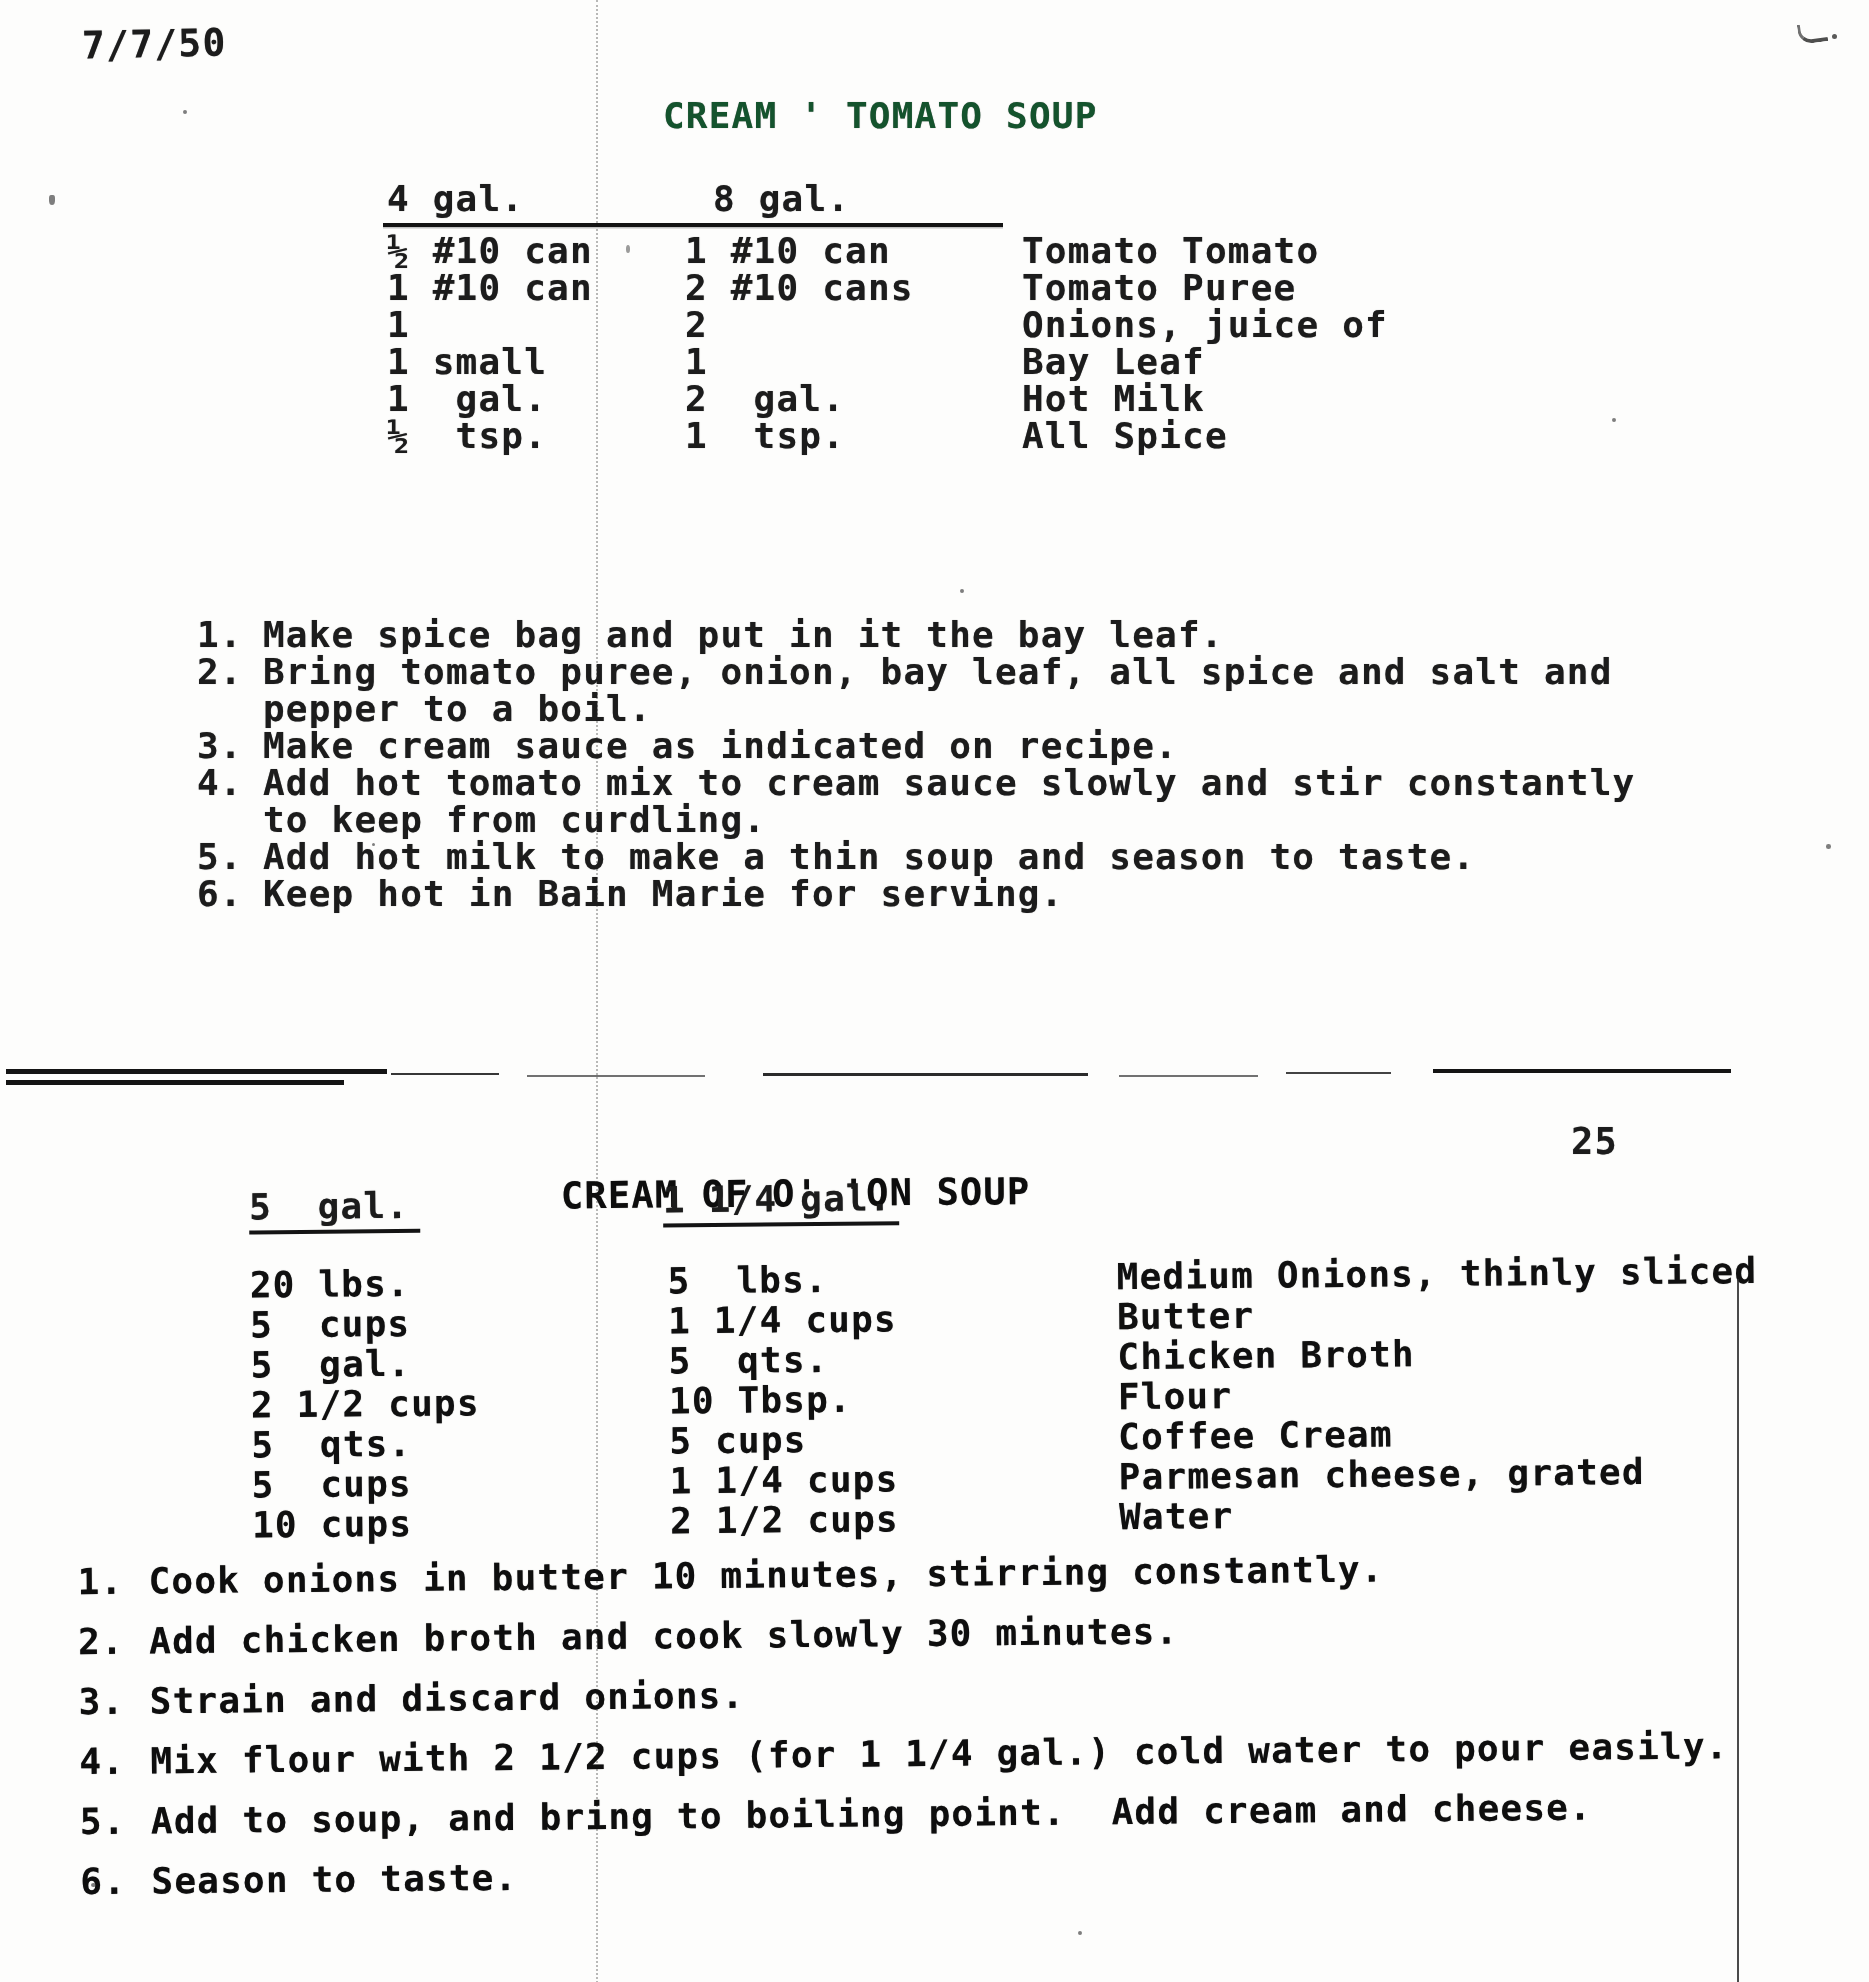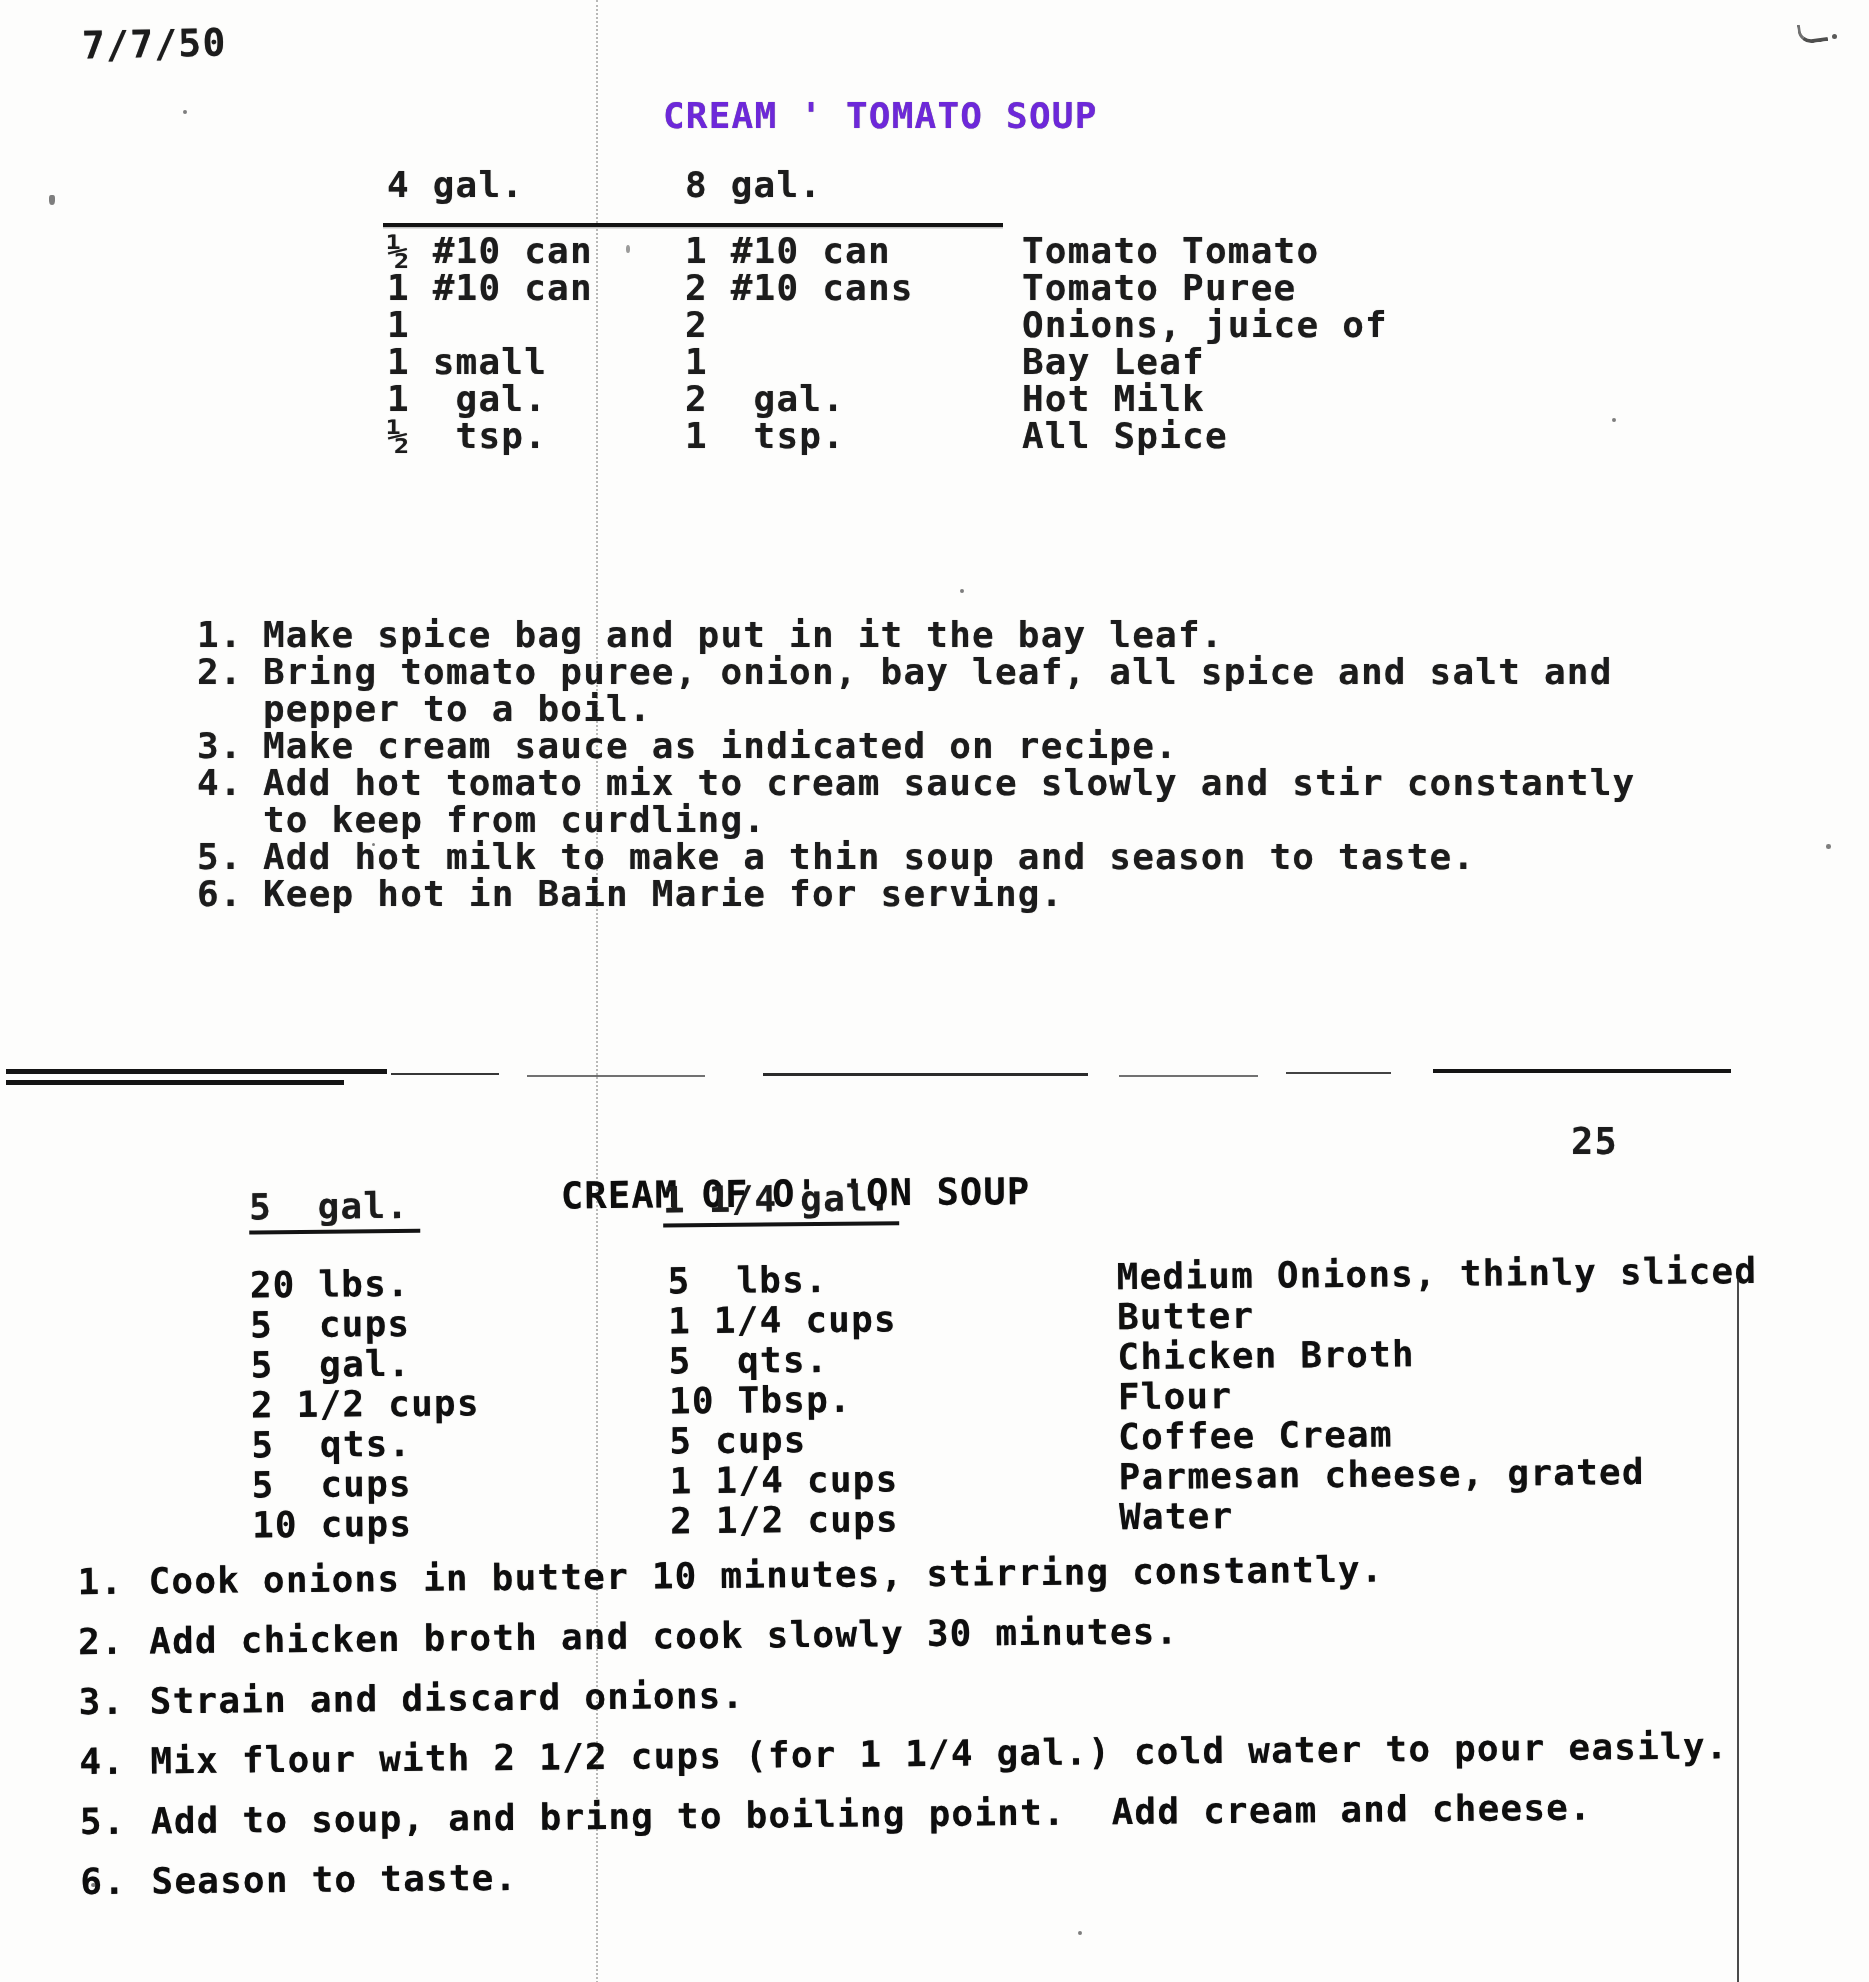--- a/index.html
+++ b/index.html
@@ -23,22 +23,22 @@
     border-left:2.3px dotted rgba(70,70,70,.38);}
 
   
   .date{left:82px;top:22px;font-size:38px;transform:rotate(-1.2deg);}
   .corner-mark{left:1798px;top:23px;width:26px;height:15.5px;
     border-bottom:4.6px solid rgba(20,20,20,.75);border-left:3.9px solid rgba(20,20,20,.6);
     border-radius:0 0 0 14px;transform:rotate(-8deg);}
   .corner-dot{left:1832px;top:34px;width:5.4px;height:5.4px;background:rgba(20,20,20,.7);border-radius:50%;}
 
   
-  .title1{left:663px;top:71px;font-size:36px;color:#6d28d9;}
-  .t1head{left:387px;top:164px;display:flex;}
+  .title1{left:663px;top:71px;font-size:36px;color:#14532d;}
+  .t1head{left:387px;top:178px;display:flex;gap:28px;}
   .t1head .h1{width:298px;}
   .t1head .h2{width:337px;}
   .t1rule{left:383px;top:223px;width:620px;height:3.9px;background:#131313;box-shadow:0 1.5px 0 rgba(20,20,20,.25);}
   .t1body{left:387px;top:232px;width:1363px;}
   .t1body .row{display:flex;line-height:37px;}
   .t1body .row:nth-child(8){margin-top:12.4px;}
   .t1body .q1{width:298px;}
   .t1body .q2{width:337px;}
   .t1body .nm{flex:1;}
   .steps1{left:197px;top:616px;width:1510px;margin:0;padding:0;list-style:none;}

